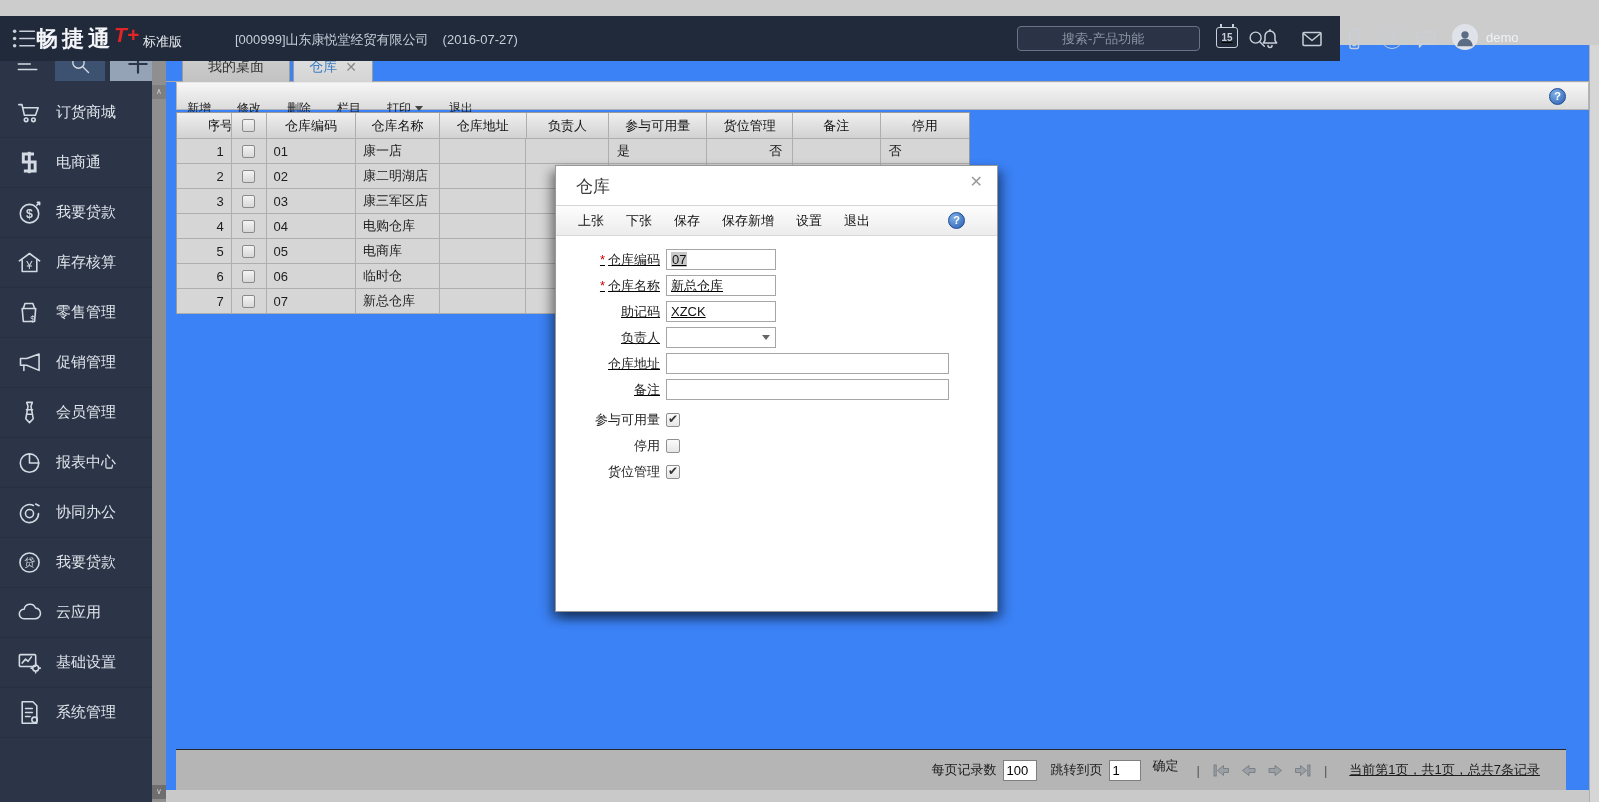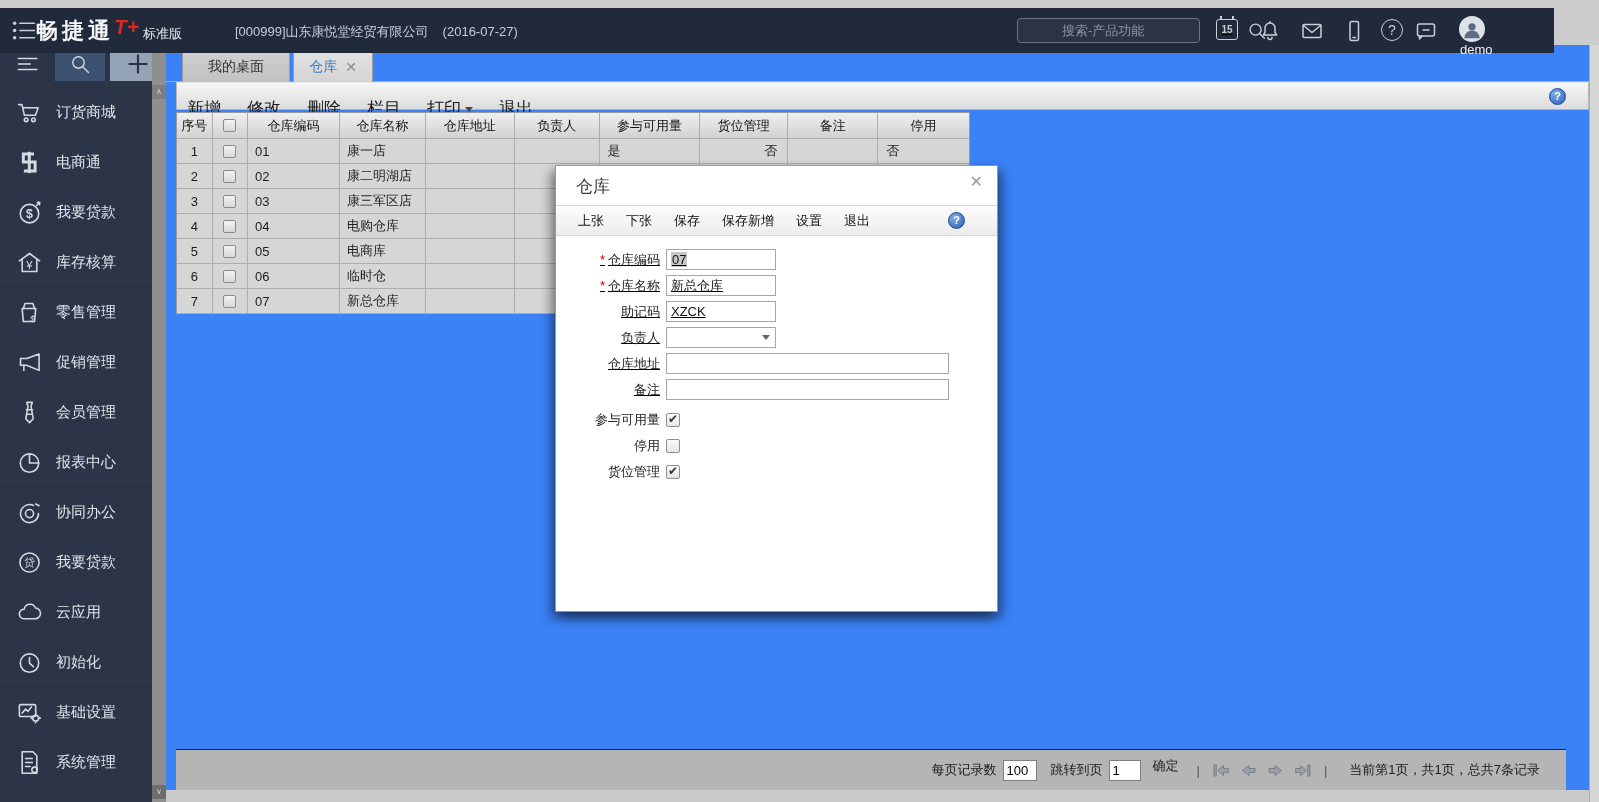--- a/index.html
+++ b/index.html
@@ -1,38 +1,38 @@
 <!DOCTYPE html>
 <html><head>
 <meta charset="utf-8">
 <style>
   * { margin:0; padding:0; box-sizing:border-box; }
   html,body { width:1599px; height:802px; overflow:hidden; }
   body { font-family:"Liberation Sans","DejaVu Sans",sans-serif; }
   .screen { position:relative; width:1599px; height:802px; background:#cccccc; overflow:hidden; }
 
   
-  .topbar { position:absolute; left:0; top:8px; width:1554px; height:45px; background:#212a3a; z-index:30;text-decoration:underline; }
+  .topbar { position:absolute; left:0; top:16px; width:1340px; height:45px; background:#212a3a; z-index:30;text-decoration:underline; }
   .tb-menu { position:absolute; left:10px; top:10px; width:28px; height:25px; cursor:pointer; }
   .logo { position:absolute; left:36px; top:8px; white-space:nowrap; }
   .logo .brand { font-size:22px; font-weight:bold; color:#f2f4f7; letter-spacing:4px; }
   .logo .tplus { font-size:21px; font-weight:bold; font-style:italic; color:#e02525; position:relative; top:-4px; }
   .logo .edition { font-size:13px; color:#e8ebf0; margin-left:4px; }
   .tb-company { position:absolute; left:235px; top:15px; font-size:13px; color:#c7cdd8; white-space:nowrap; }
   .tb-company span { margin-right:14px; }
   .tb-search { position:absolute; left:1017px; top:10px; width:183px; height:25px; border:1px solid #6b7487; border-radius:4px; background:#2a3446; display:flex; align-items:center; }
   .tb-search input { flex:1; background:transparent; border:none; outline:none; color:#cfd5de; font-size:13px; padding:0 8px; font-family:inherit;margin-left:36px; }
   .tb-search input::placeholder { color:#8d95a4; }
   .tb-search .mag { width:22px; height:22px; margin-right:4px; }
   .tb-ic { position:absolute; top:11px; width:24px; height:24px; cursor:pointer; }
   .tb-help-circle { border:1.4px solid #c9cfd9; border-radius:50%; color:#c9cfd9; font-size:14px; text-align:center; line-height:20px; width:22px; height:22px; }
   .tb-cal { border:1.5px solid #c9cfd9; border-radius:3px; width:22px; height:21px; position:relative; }
   .tb-cal::before { content:""; position:absolute; left:3px; right:3px; top:-4px; height:4px; border-left:2px solid #c9cfd9; border-right:2px solid #c9cfd9; }
   .tb-cal .day { display:block; font-size:10px; color:#c9cfd9; text-align:center; margin-top:4px; font-weight:bold; }
-  .tb-user { position:absolute; left:1452px; top:8px; display:flex; align-items:center; cursor:pointer;flex-direction:column; }
+  .tb-user { position:absolute; left:1452px; top:8px; display:flex; align-items:center; cursor:pointer; }
   .avatar { width:26px; height:26px; border-radius:50%; background:#dfe3e9; overflow:hidden; position:relative; }
   .avatar svg { position:absolute; left:2px; top:3px; }
   .tb-username { color:#f0f2f5; font-size:13px; margin-left:8px; }
   .icon-stroke { stroke:#c9cfd9; fill:none; stroke-width:1.5; stroke-linecap:round; stroke-linejoin:round; }
 
   
   .sidebar { position:absolute; left:0; top:45px; width:152px; height:757px; background:#2c3547; z-index:20; }
   .side-btns { position:absolute; left:0; top:1px; width:152px; height:35px; }
   .sbtn { position:absolute; top:0; height:35px; display:flex; align-items:center; justify-content:center; cursor:pointer; }
   .sbtn-menu { left:4px; width:46px; }
@@ -50,49 +50,49 @@
 
   
   .content { position:absolute; left:166px; top:45px; width:1433px; height:757px; background:#3b82f6; }
   .tabbar { position:absolute; left:0; top:0; width:1433px; height:37px; border-bottom:1px solid #a9a9a9; }
   .tab { position:absolute; top:5px; height:32px; border:1px solid #9c9c9c; border-bottom:none; border-radius:4px 4px 0 0; display:flex; align-items:center; justify-content:center; font-size:14px; cursor:pointer; }
   .tab-desktop { left:16px; width:108px; background:linear-gradient(#cfcfcf,#c2c2c2); color:#333; }
   .tab-warehouse { left:127px; width:80px; background:linear-gradient(#e2e2e2,#d4d4d4); color:#3e7fc1; }
   .tab-close { color:#8a8a8a; font-size:14px; margin-left:8px; cursor:pointer; }
 
   .toolbar { position:absolute; left:10px; top:37px; width:1413px; height:28px; background:linear-gradient(#f6f6f6,#dcdcdc); border:1px solid #b4b4b4; border-top:1px solid #e8e8e8; display:flex; align-items:center; padding-left:10px; }
-  .tool-item { font-size:17px; color:#1a1a1a; margin-right:26px; cursor:pointer; white-space:nowrap;margin-top:24px; }
+  .tool-item { font-size:12px; color:#1a1a1a; margin-right:26px; cursor:pointer; white-space:nowrap;margin-top:24px; }
   .caret { display:inline-block; width:0; height:0; border-left:4px solid transparent; border-right:4px solid transparent; border-top:5px solid #444; margin-left:4px; vertical-align:middle; }
   .help-blue { width:17px; height:17px; border-radius:50%; background:radial-gradient(circle at 35% 30%, #7fb0e8, #2a5db0); border:1px solid #1d4a94; color:#fff; font-size:11px; font-weight:bold; text-align:center; line-height:15px; cursor:pointer; }
   .toolbar .help-blue { position:absolute; right:22px; top:5px; }
 
   
   .grid { position:absolute; left:10px; top:67px; width:794px; border:1px solid #9a9a9a; border-bottom:none; }
   .grow { display:flex; height:25px; background:#d6d6d6; border-bottom:1px solid #aeaeae; }
   .grow.ghead { height:26px; background:linear-gradient(#efefef,#d2d2d2); }
   .gcell { border-right:1px solid #aeaeae; font-size:13px; color:#1c1c1c; display:flex; align-items:center; overflow:hidden; white-space:nowrap; }
   .gcell:last-child { border-right:none; }
   .ghead .gcell { justify-content:center; color:#111; }
-  .c-seq{width:36px; justify-content:center;} .c-cb{width:36px; justify-content:center;}
+  .c-seq{width:24px; justify-content:center;margin-left:32px;} .c-cb{width:36px; justify-content:center;}
   .c-code{width:93px; padding-left:7px;} .c-name{width:87px; padding-left:7px;}
   .c-addr{width:90px; padding-left:7px;} .c-mgr{width:86px; padding-left:7px;}
   .c-avail{width:102px; padding-left:8px;} .c-loc{width:89px; justify-content:flex-end; padding-right:10px;}
   .c-note{width:91px; padding-left:7px;} .c-stop{width:92px; padding-left:8px;}
   .ghead .c-code,.ghead .c-name,.ghead .c-addr,.ghead .c-mgr,.ghead .c-avail,.ghead .c-loc,.ghead .c-note,.ghead .c-stop{ padding:0; justify-content:center; }
   .cb { width:13px; height:13px; border:1px solid #8a8a8a; border-radius:2px; background:linear-gradient(#f4f4f4,#d8d8d8); display:inline-block; cursor:pointer; }
 
   
   .pager { position:absolute; left:10px; top:704px; width:1390px; height:41px; background:#b5b5b5; border-top:1px solid #262626; display:flex; align-items:center; justify-content:flex-end; padding-right:26px; font-size:13px; color:#1c1c1c; }
   .pager .plabel { margin:0 6px; white-space:nowrap; }
   .pager input { width:34px; height:21px; border:1px solid #7f7f7f; background:#fff; font-size:13px; padding:0 3px; font-family:inherit; outline:none; }
   .pager .goto-input { width:32px; }
   .pager .ok { margin:0 10px 8px 12px; cursor:pointer; white-space:nowrap; }
   .pager .sep { color:#555; margin:0 8px; }
   .parrow { width:17px; height:15px; margin:0 5px; cursor:pointer; }
-  .pstatus { margin-left:14px; white-space:nowrap; }
+  .pstatus { margin-left:14px; white-space:nowrap;text-decoration:underline; }
 
   .bottom-strip { position:absolute; left:0; top:745px; width:1433px; height:12px; background:#c9c9c9; }
   .right-scroll { position:absolute; left:1589px; top:45px; width:10px; height:757px; background:#d6d6d6; border-left:1px solid #aeaeae; z-index:22; }
 
   
   .dialog { position:absolute; left:555px; top:165px; width:443px; height:447px; background:#fff; border:1px solid #979797; box-shadow:-5px 6px 10px rgba(0,0,0,.38), 5px 6px 10px rgba(0,0,0,.38); z-index:40; }
   .dlg-titlebar { position:relative; height:40px; border-bottom:1px solid #d5d5d5; }
   .dlg-title { position:absolute; left:20px; top:9px; font-size:17px; color:#3c3c3c; }
   .dlg-close { position:absolute; right:14px; top:6px; font-size:16px; color:#9a9a9a; cursor:pointer; }
   .dlg-toolbar { position:relative; height:30px; background:linear-gradient(#fdfdfd,#ececec); border-bottom:1px solid #d8d8d8; display:flex; align-items:center; padding-left:22px; }
@@ -325,29 +325,20 @@
         <span class="si-icon"><svg viewBox="0 0 24 24" width="27" height="27">
               <g class="side-icon-stroke">
                 <path d="M7 17.5a4.2 4.2 0 0 1 .3-8.4 5.2 5.2 0 0 1 10-1.1 4 4 0 0 1-.6 9.5z"></path>
               </g>
             </svg></span>
         <span class="si-label">云应用</span>
       </div>
       <div class="side-item">
         <span class="si-icon"><svg viewBox="0 0 24 24" width="27" height="27">
               <g class="side-icon-stroke">
-                <circle cx="12" cy="12.5" r="8.2"></circle>
-                <path d="M12 7.5v5l3.4 3.2"></path>
-              </g>
-            </svg></span>
-        <span class="si-label">初始化</span>
-      </div>
-      <div class="side-item">
-        <span class="si-icon"><svg viewBox="0 0 24 24" width="27" height="27">
-              <g class="side-icon-stroke">
                 <rect x="3" y="5" width="14.5" height="10.5" rx="1"></rect>
                 <path d="M5.5 12.5l3-3.5 2.2 2 3-4"></path>
                 <circle cx="17.5" cy="17" r="2.6"></circle>
                 <path d="M17.5 13.8v-1M17.5 20.2v1M14.4 17h-1M20.6 17h1"></path>
               </g>
             </svg></span>
         <span class="si-label">基础设置</span>
       </div>
       <div class="side-item">
         <span class="si-icon"><svg viewBox="0 0 24 24" width="27" height="27">

